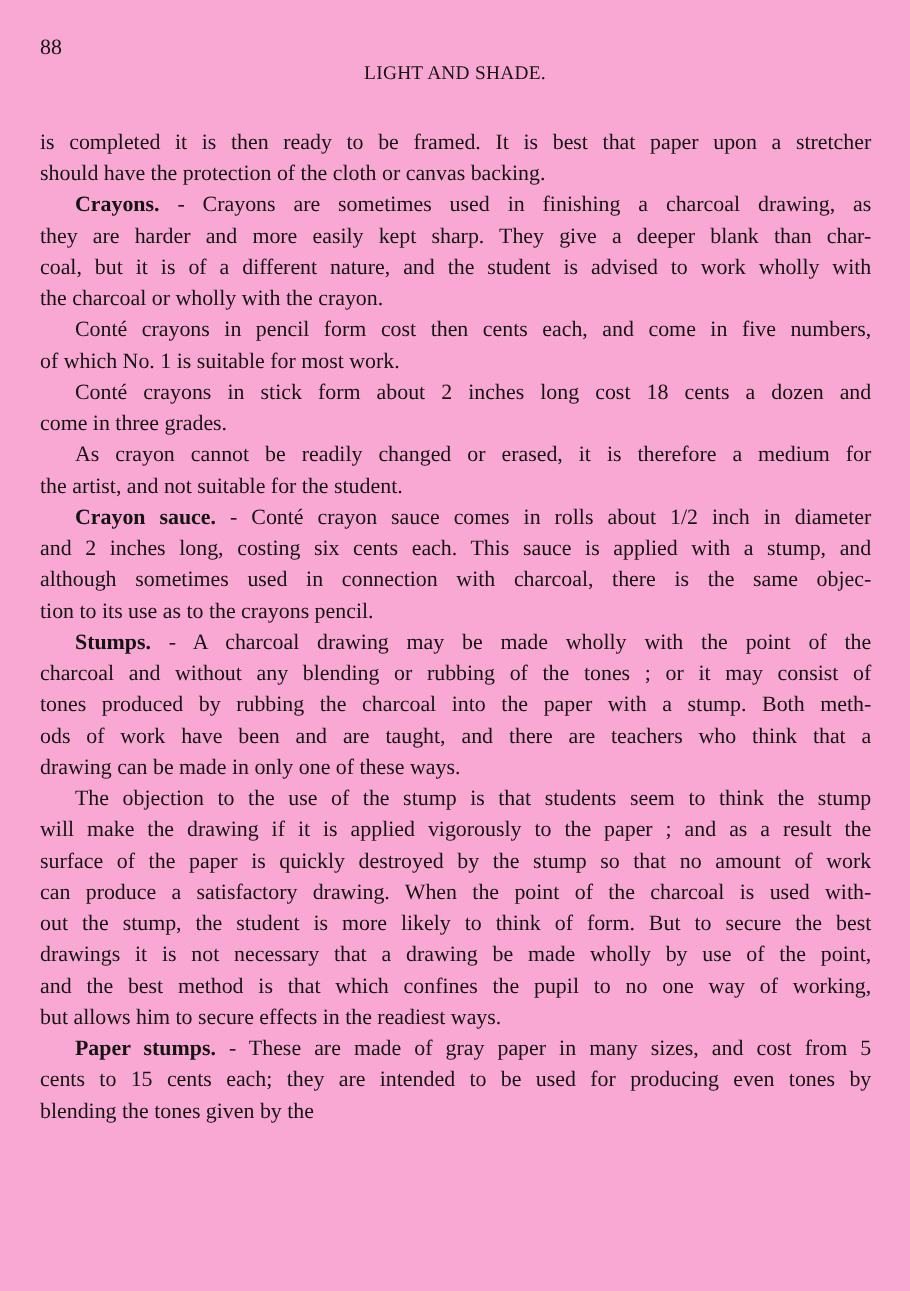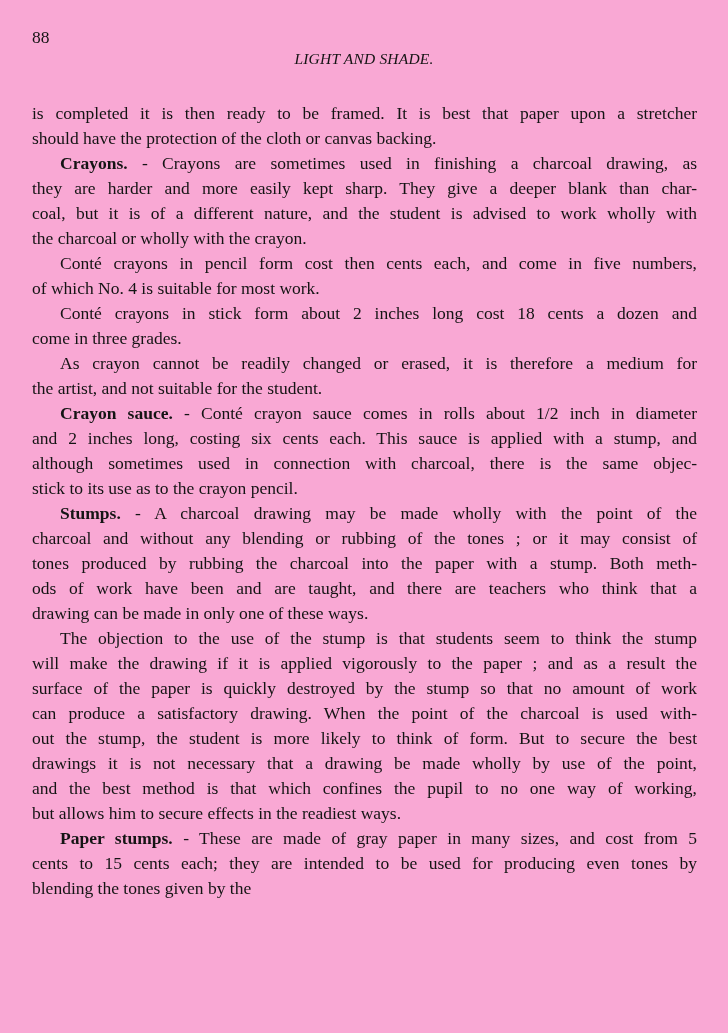--- a/index.html
+++ b/index.html
@@ -16,21 +16,20 @@
     font-family: "Liberation Serif", serif;
     overflow: hidden;
   }
   .page-number {
     margin: 27px 0 0 32px;
     font-size: 17.5px;
     line-height: 20px;
   }
   .running-head {
     text-align: center;
-    font-style: italic;
     font-size: 15.5px;
     line-height: 18px;
     margin-top: 3px;
     letter-spacing: 0.2px;
   }
   .page-body {
     margin: 33px 31px 0 32px; 
     font-size: 17.5px;
   }
   .line {
@@ -57,29 +56,29 @@
   <div class="page-number">88</div>
   <div class="running-head">LIGHT AND SHADE.</div>
   <div class="page-body">
       <div class="line">is completed it is then ready to be framed. It is best that paper upon a stretcher</div>
       <div class="line last">should have the protection of the cloth or canvas backing.</div>
       <div class="line indent"><b>Crayons.</b> - Crayons are sometimes used in finishing a charcoal drawing, as</div>
       <div class="line">they are harder and more easily kept sharp. They give a deeper blank than char-</div>
       <div class="line">coal, but it is of a different nature, and the student is advised to work wholly with</div>
       <div class="line last">the charcoal or wholly with the crayon.</div>
       <div class="line indent">Conté crayons in pencil form cost then cents each, and come in five numbers,</div>
-      <div class="line last">of which No. 4 is suitable for most work.</div>
+      <div class="line last">of which No. 1 is suitable for most work.</div>
       <div class="line indent">Conté crayons in stick form about 2 inches long cost 18 cents a dozen and</div>
       <div class="line last">come in three grades.</div>
       <div class="line indent">As crayon cannot be readily changed or erased, it is therefore a medium for</div>
       <div class="line last">the artist, and not suitable for the student.</div>
       <div class="line indent"><b>Crayon sauce.</b> - Conté crayon sauce comes in rolls about 1/2 inch in diameter</div>
       <div class="line">and 2 inches long, costing six cents each. This sauce is applied with a stump, and</div>
       <div class="line">although sometimes used in connection with charcoal, there is the same objec-</div>
-      <div class="line last">stick to its use as to the crayon pencil.</div>
+      <div class="line last">tion to its use as to the crayons pencil.</div>
       <div class="line indent"><b>Stumps.</b> - A charcoal drawing may be made wholly with the point of the</div>
       <div class="line">charcoal and without any blending or rubbing of the tones ; or it may consist of</div>
       <div class="line">tones produced by rubbing the charcoal into the paper with a stump. Both meth-</div>
       <div class="line">ods of work have been and are taught, and there are teachers who think that a</div>
       <div class="line last">drawing can be made in only one of these ways.</div>
       <div class="line indent">The objection to the use of the stump is that students seem to think the stump</div>
       <div class="line">will make the drawing if it is applied vigorously to the paper ; and as a result the</div>
       <div class="line">surface of the paper is quickly destroyed by the stump so that no amount of work</div>
       <div class="line">can produce a satisfactory drawing. When the point of the charcoal is used with-</div>
       <div class="line">out the stump, the student is more likely to think of form. But to secure the best</div>

